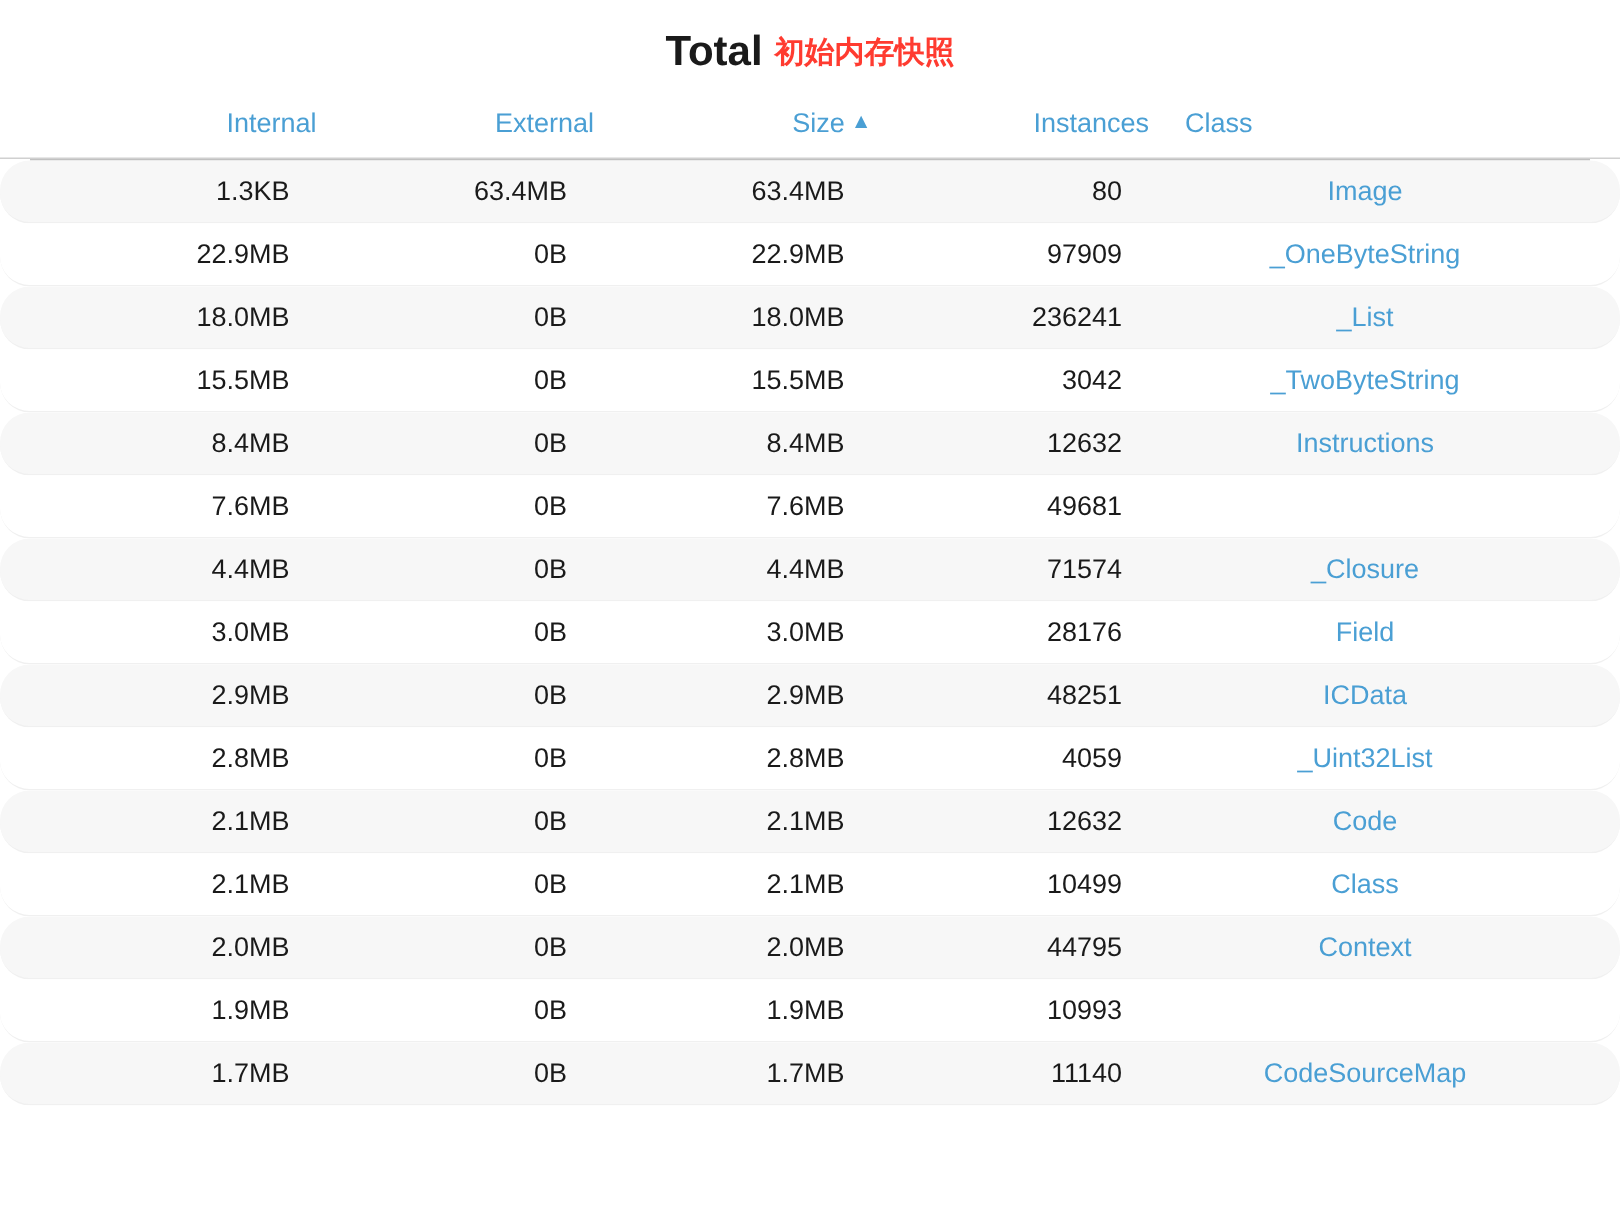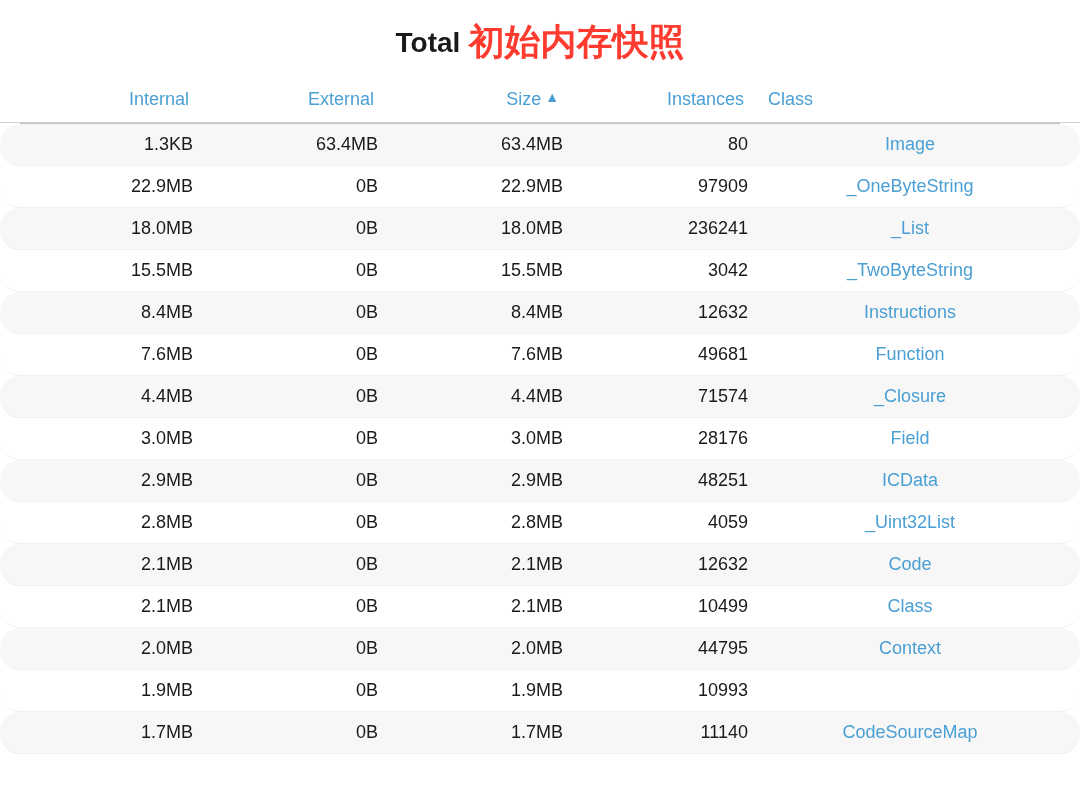--- a/index.html
+++ b/index.html
@@ -30,29 +30,29 @@
       gap: 8px;
     }
 
     .title-total {
       font-size: 28px;
       font-weight: 700;
       color: #1a1a1a;
     }
 
     .title-chinese {
-      font-size: 36px;
+      font-size: 20px;
       font-weight: 700;
       color: #ff3b30;
     }
 
     .header-row {
       display: grid;
       grid-template-columns: 185px 185px 185px 185px 1fr;
-      padding: 4px 16px;
+      padding: 4px 38px;
       border-bottom: 1px solid #d0d0d0;
     }
 
     .header-cell {
       font-size: 18px;
       color: #4a9fd4;
       text-align: right;
       padding: 8px 12px;
     }
 
@@ -167,21 +167,20 @@
         <div class="data-cell">0B</div>
         <div class="data-cell">8.4MB</div>
         <div class="data-cell">12632</div>
         <div class="data-cell class-cell">Instructions</div>
       </div>
       <div class="data-row">
         <div class="data-cell">7.6MB</div>
         <div class="data-cell">0B</div>
         <div class="data-cell">7.6MB</div>
         <div class="data-cell">49681</div>
-        <div class="data-cell class-cell">Function</div>
       </div>
       <div class="data-row">
         <div class="data-cell">4.4MB</div>
         <div class="data-cell">0B</div>
         <div class="data-cell">4.4MB</div>
         <div class="data-cell">71574</div>
         <div class="data-cell class-cell">_Closure</div>
       </div>
       <div class="data-row">
         <div class="data-cell">3.0MB</div>

